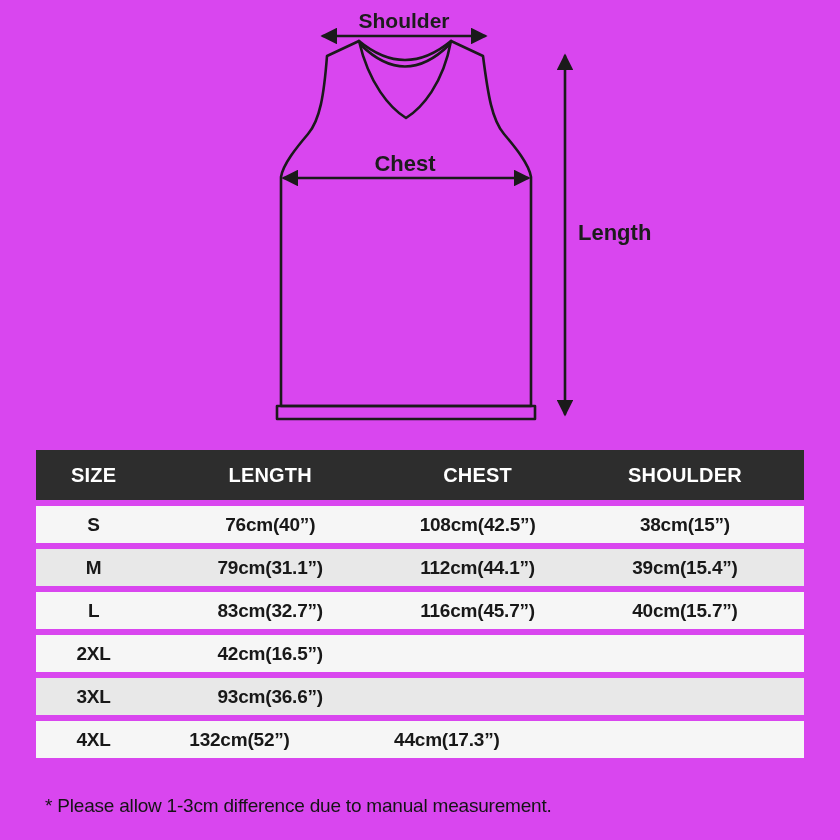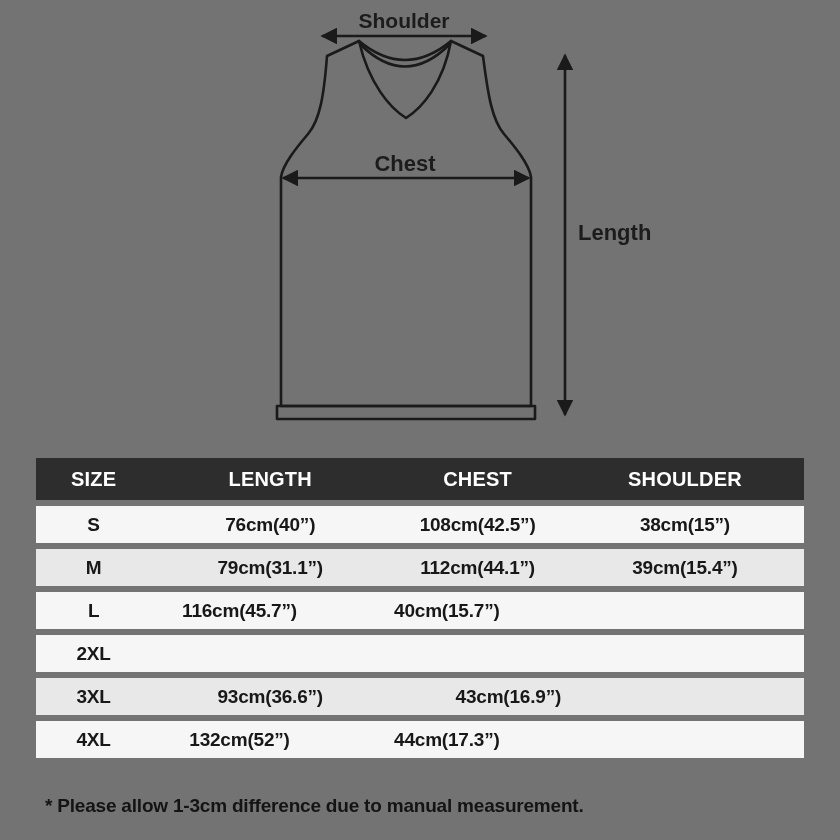--- a/index.html
+++ b/index.html
@@ -3,56 +3,56 @@
 <meta charset="utf-8">
 <style>
   * { margin: 0; padding: 0; box-sizing: border-box; }
   html, body { background: #ffffff; }
   body {
     width: 840px; height: 840px;
     position: relative;
     overflow: hidden;
     font-family: "Liberation Sans", sans-serif;
   }
-  .page { position: absolute; inset: 0; background: #737373; }
+  .page { position: absolute; inset: 0; background: #d946ef; }
 
   
   .diagram-wrap { position: absolute; left: 0; top: 0; width: 840px; height: 445px; }
   .diagram-wrap svg { display: block; }
   .diagram-wrap text {
     font-family: "Liberation Sans", sans-serif;
     font-weight: bold;
     fill: #1c1c1c;
   }
 
   
   .size-table { position: absolute; left: 36px; top: 446px; width: 768px; }
   .trow { display: flex; align-items: center; height: 37px; margin-top: 6px; }
-  .trow.thead { height: 42px; margin-top: 12px; background: #2d2d2d; }
+  .trow.thead { height: 50px; margin-top: 4px; background: #2d2d2d; }
   .trow.light { background: #f6f6f6; }
   .trow.dark  { background: #e8e8e8; }
   .cell {
     text-align: center;
     font-weight: bold;
     font-size: 19px;
     color: #181818;
     letter-spacing: -0.2px;
     white-space: nowrap;
     overflow: hidden;
   }
   .thead .cell { color: #ffffff; font-size: 20px; letter-spacing: 0.2px; }
   .c0 { width: 15%; }
   .c1 { width: 31%; }
   .c2 { width: 23%; }
   .c3 { width: 31%; }
 
   
   .footnote {
     position: absolute; left: 45px; top: 795px;
-    font-size: 19px; font-weight: bold; color: #141414;
+    font-size: 19px; font-weight: normal; color: #141414;
     letter-spacing: -0.2px;
   }
 </style>
 </head>
 <body>
 
 <div class="page">
 
   <div class="diagram-wrap">
     <svg width="840" height="445" viewBox="0 0 840 445">
@@ -108,33 +108,34 @@
 
     <div class="trow dark">
       <div class="cell c0">M</div>
       <div class="cell c1">79cm(31.1”)</div>
       <div class="cell c2">112cm(44.1”)</div>
       <div class="cell c3">39cm(15.4”)</div>
     </div>
 
     <div class="trow light">
       <div class="cell c0">L</div>
+      <div class="cell c1">83cm(32.7”)</div>
       <div class="cell c2">116cm(45.7”)</div>
       <div class="cell c3">40cm(15.7”)</div>
     </div>
 
 
     <div class="trow light">
       <div class="cell c0">2XL</div>
+      <div class="cell c3">42cm(16.5”)</div>
     </div>
 
     <div class="trow dark">
       <div class="cell c0">3XL</div>
       <div class="cell c1">93cm(36.6”)</div>
-      <div class="cell c3">43cm(16.9”)</div>
     </div>
 
     <div class="trow light">
       <div class="cell c0">4XL</div>
       <div class="cell c2">132cm(52”)</div>
       <div class="cell c3">44cm(17.3”)</div>
     </div>
 
   </div>
 

